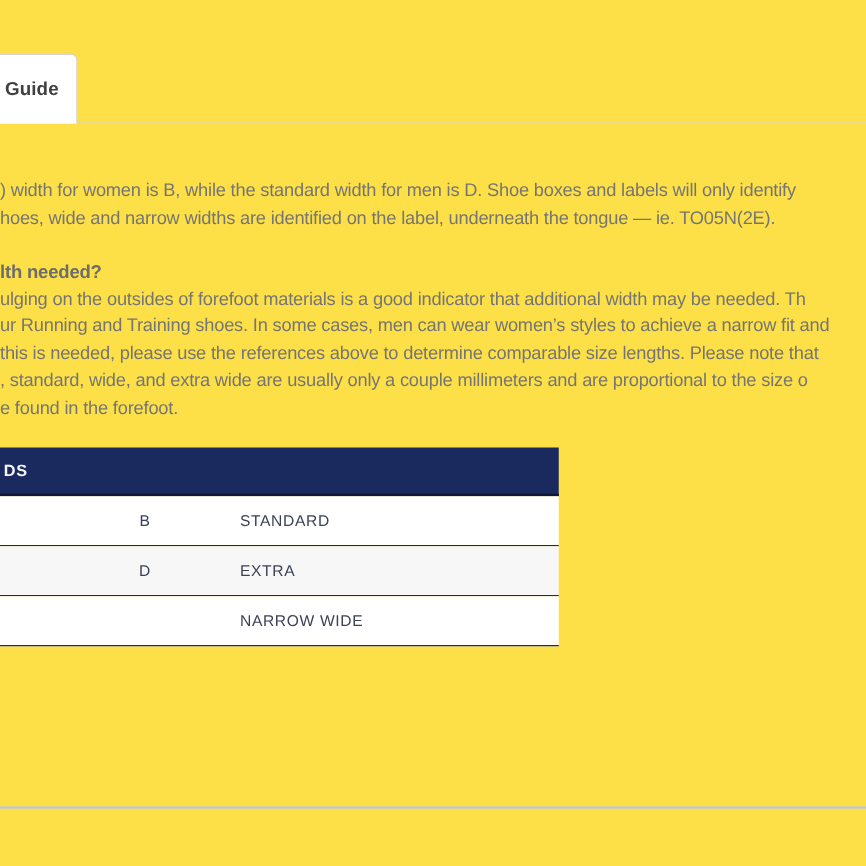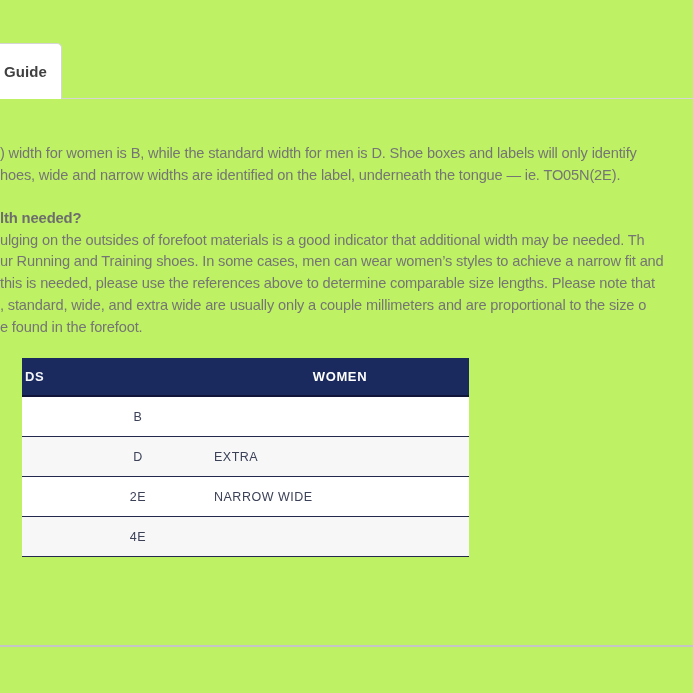--- a/index.html
+++ b/index.html
@@ -1,19 +1,19 @@
 <!DOCTYPE html>
 <html><head>
 <meta charset="utf-8">
 <style>
   * { margin:0; padding:0; box-sizing:border-box; }
   html,body { width:693px; height:693px; background:#ffffff; }
   body { font-family:"Liberation Sans", sans-serif; position:relative; overflow:hidden; }
 
-  .page { position:absolute; inset:0; width:693px; height:693px; overflow:hidden; background:#bef264; }
+  .page { position:absolute; inset:0; width:693px; height:693px; overflow:hidden; background:#fde047; }
 
   
   .tab {
     position:absolute; left:-52px; top:43px; width:114px; height:56px;
     background:#fff; border:1px solid #d5d5d5; border-bottom:none;
     border-radius:5px 5px 0 0;
   }
   .tab-label {
     position:absolute; left:55px; top:0; height:100%;
     display:flex; align-items:center;
@@ -25,21 +25,21 @@
   }
 
   
   .copy { color:#757575; font-size:14.6px; letter-spacing:-0.15px; }
   .copy .line { white-space:nowrap; line-height:21.7px; }
   .intro { position:absolute; left:0; top:143px; right:-80px; }
   .section { position:absolute; left:0; top:208px; right:-80px; }
   .section .heading { font-weight:700; color:#6d6d6d; white-space:nowrap; line-height:21.7px; font-size:14.8px; }
 
   
-  .width-table { position:absolute; left:0; top:358px; width:447px;margin-left:22px; }
+  .width-table { position:absolute; left:0; top:358px; width:447px; }
   .t-header {
     position:relative; height:39px; background:#1a2a5e;
     border-bottom:2px solid #101539;
   }
   .t-header .h-widths {
     position:absolute; left:3px; top:0; height:100%; display:flex; align-items:center;
     color:#f4f5f8; font-size:13px; font-weight:700; letter-spacing:0.6px;
   }
   .t-header .h-women {
     position:absolute; left:318px; top:0; height:100%; display:flex; align-items:center;
@@ -86,34 +86,29 @@
     <div class="line">ulging on the outsides of forefoot materials is a good indicator that additional width may be needed. Th</div>
     <div class="line">ur Running and Training shoes. In some cases, men can wear women’s styles to achieve a narrow fit and</div>
     <div class="line">this is needed, please use the references above to determine comparable size lengths. Please note that</div>
     <div class="line">, standard, wide, and extra wide are usually only a couple millimeters and are proportional to the size o</div>
     <div class="line">e found in the forefoot.</div>
   </div>
 
   <div class="width-table">
     <div class="t-header">
       <span class="h-widths">DS</span>
-      <span class="h-women">WOMEN</span>
     </div>
     <div class="t-row">
       <span class="code">B</span>
+      <span class="women">STANDARD</span>
     </div>
     <div class="t-row alt">
       <span class="code">D</span>
       <span class="women">EXTRA</span>
     </div>
     <div class="t-row">
-      <span class="code">2E</span>
       <span class="women">NARROW WIDE</span>
-    </div>
-    <div class="t-row alt">
-      <span class="code">4E</span>
-      <span class="women"></span>
     </div>
   </div>
 
   <div class="bottom-divider"></div>
 
 </div>
 
 </body></html>

